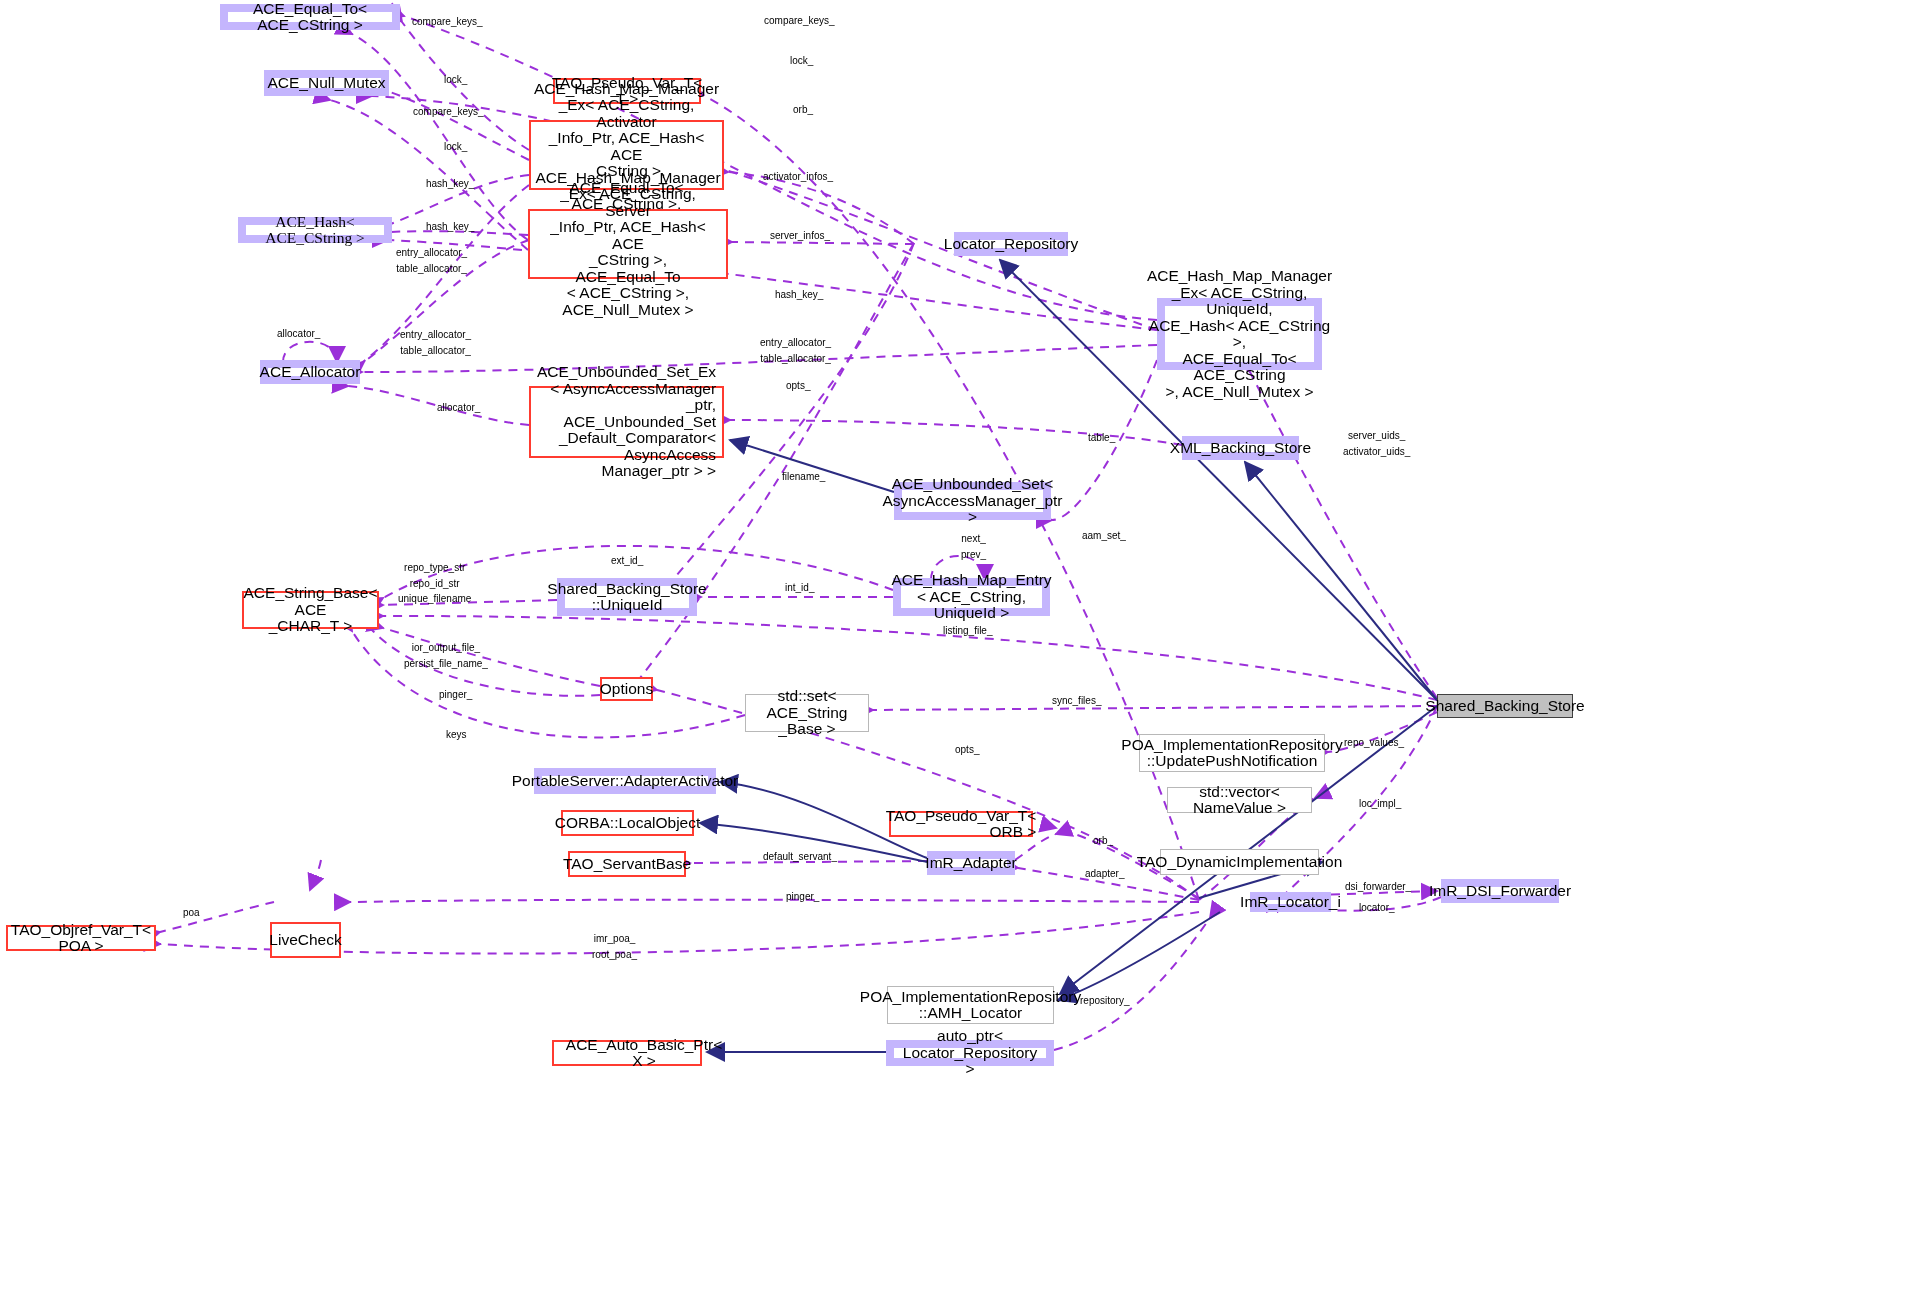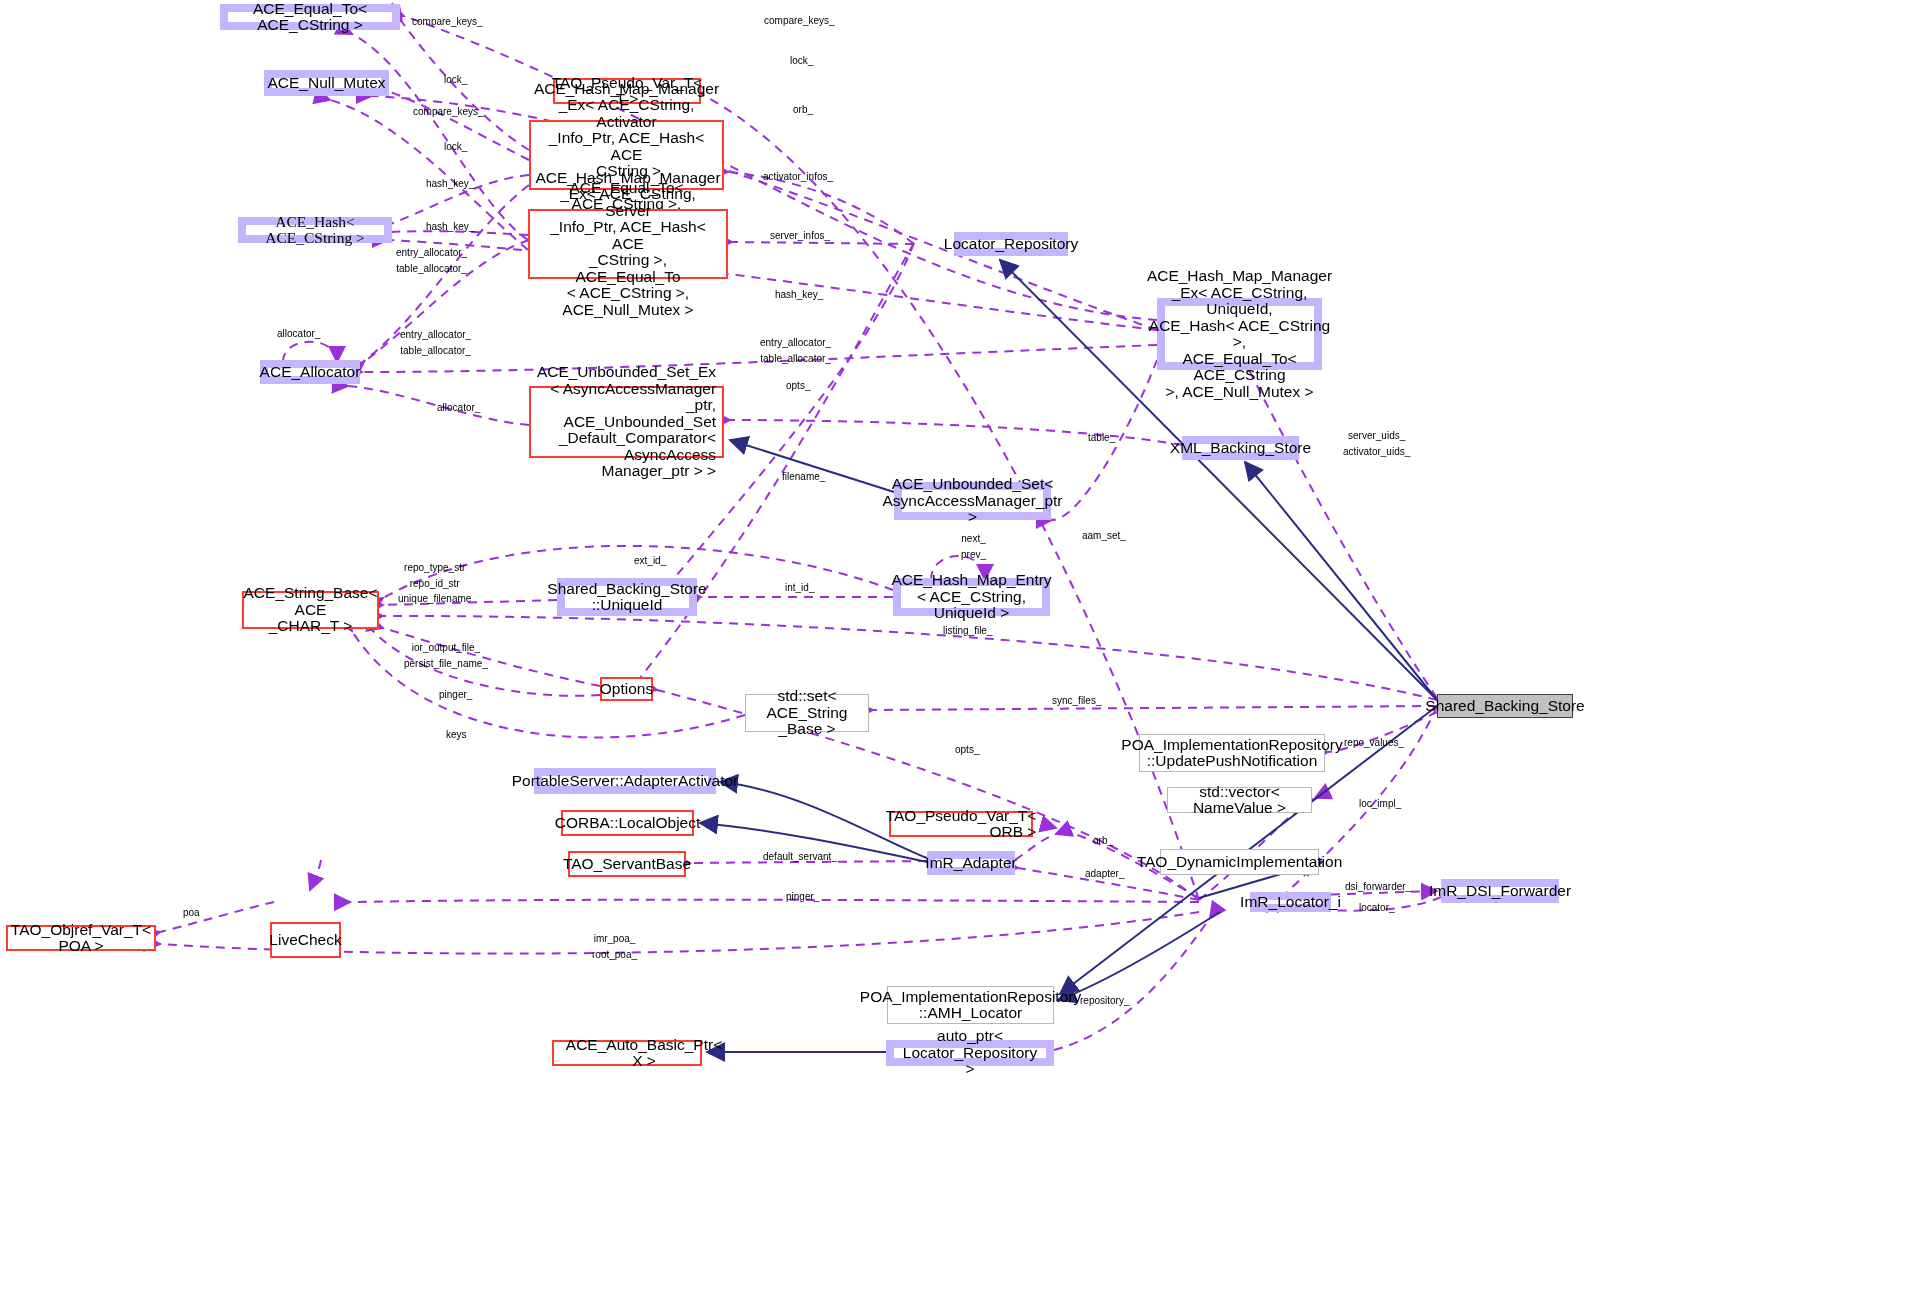--- a/index.html
+++ b/index.html
@@ -236,21 +236,21 @@
 table_allocator_</div>
       <div class="elabel" style="left: 786px; top: 378px;">opts_</div>
       <div class="elabel" style="left: 437px; top: 400px;">allocator_</div>
       <div class="elabel" style="left: 1088px; top: 430px;">table_</div>
       <div class="elabel" style="left: 1343px; top: 428px;">server_uids_
 activator_uids_</div>
       <div class="elabel" style="left: 782px; top: 469px;">filename_</div>
       <div class="elabel" style="left: 1082px; top: 528px;">aam_set_</div>
       <div class="elabel" style="left: 961px; top: 531px;">next_
 prev_</div>
-      <div class="elabel" style="left: 611px; top: 553px; margin-left: 23px;">ext_id_</div>
+      <div class="elabel" style="left: 611px; top: 553px;">ext_id_</div>
       <div class="elabel" style="left: 398px; top: 560px;">repo_type_str
 repo_id_str
 unique_filename</div>
       <div class="elabel" style="left: 785px; top: 580px;">int_id_</div>
       <div class="elabel" style="left: 943px; top: 623px;">listing_file_</div>
       <div class="elabel" style="left: 404px; top: 640px;">ior_output_file_
 persist_file_name_</div>
       <div class="elabel" style="left: 439px; top: 687px;">pinger_</div>
       <div class="elabel" style="left: 1052px; top: 693px;">sync_files_</div>
       <div class="elabel" style="left: 1344px; top: 735px;">repo_values_</div>

